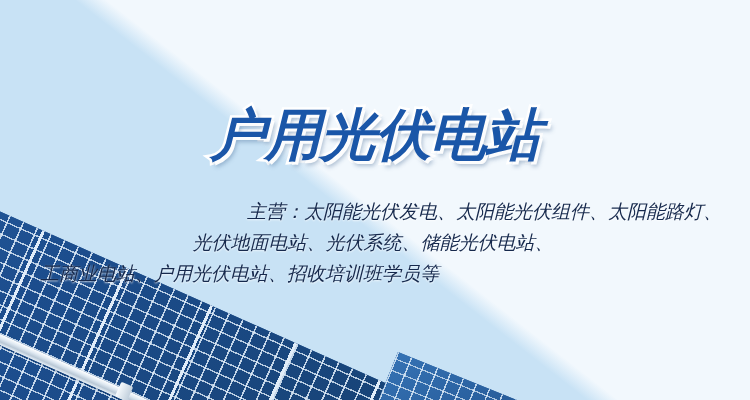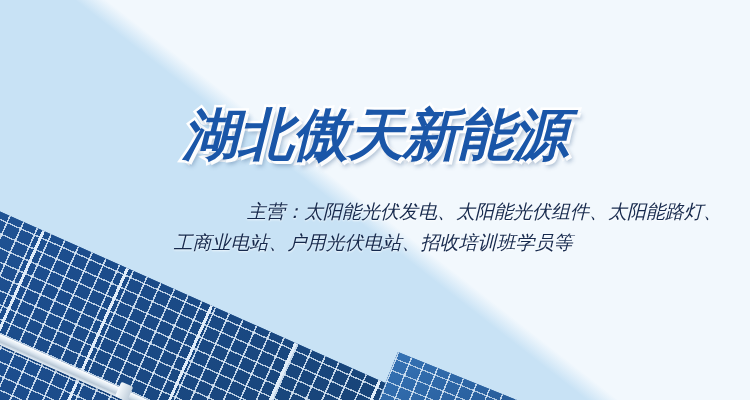--- a/index.html
+++ b/index.html
@@ -236,21 +236,22 @@
 
       <div class="bl-post" style="left:410px; top:106px;"></div>
 
       <div class="bl-streak"></div>
     </div>
     <div class="br-sliver"></div>
     <div class="bl-mask"></div>
   </div>
 
   <div class="content">
-    <div class="title">湖北傲天新能源</div>
+    <div class="title">户用光伏电站</div>
 
     <div class="subtitle">
       <span class="line">主营：太阳能光伏发电、太阳能光伏组件、太阳能路灯、</span>
+      <span class="line">光伏地面电站、光伏系统、储能光伏电站、</span>
       <span class="line">工商业电站、户用光伏电站、招收培训班学员等</span>
     </div>
   </div>
 
 </div>
 
 </body></html>

